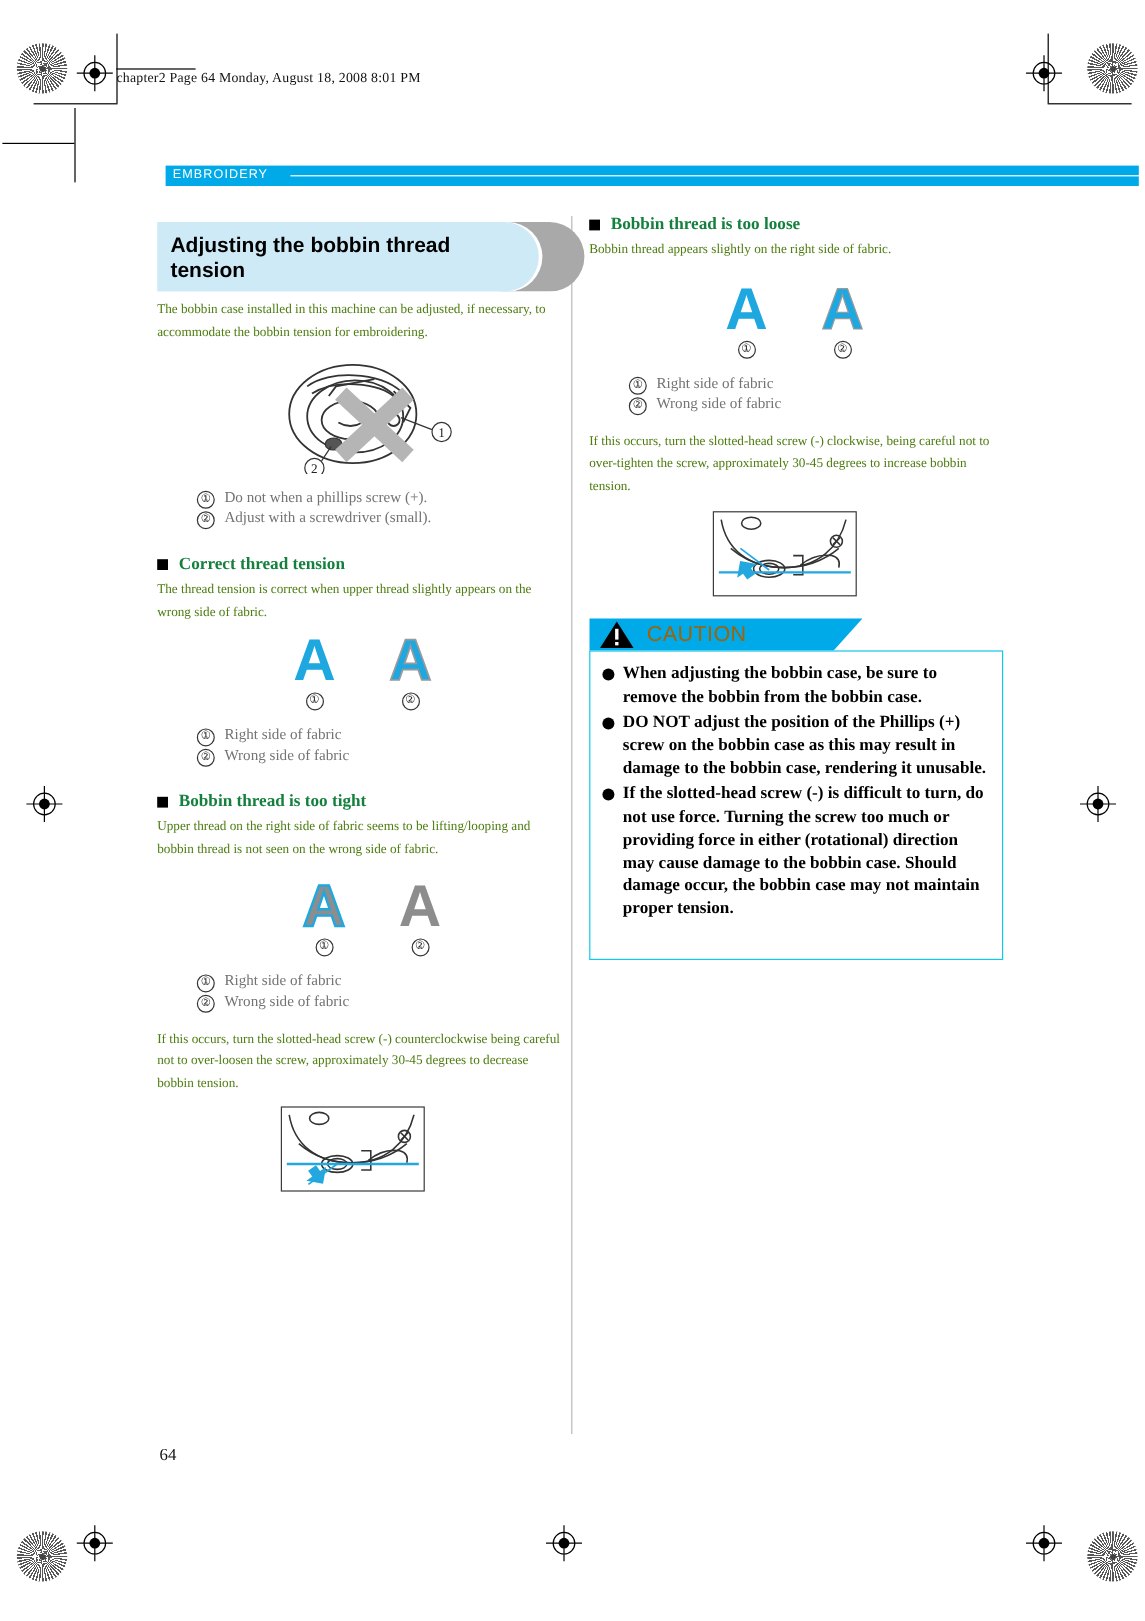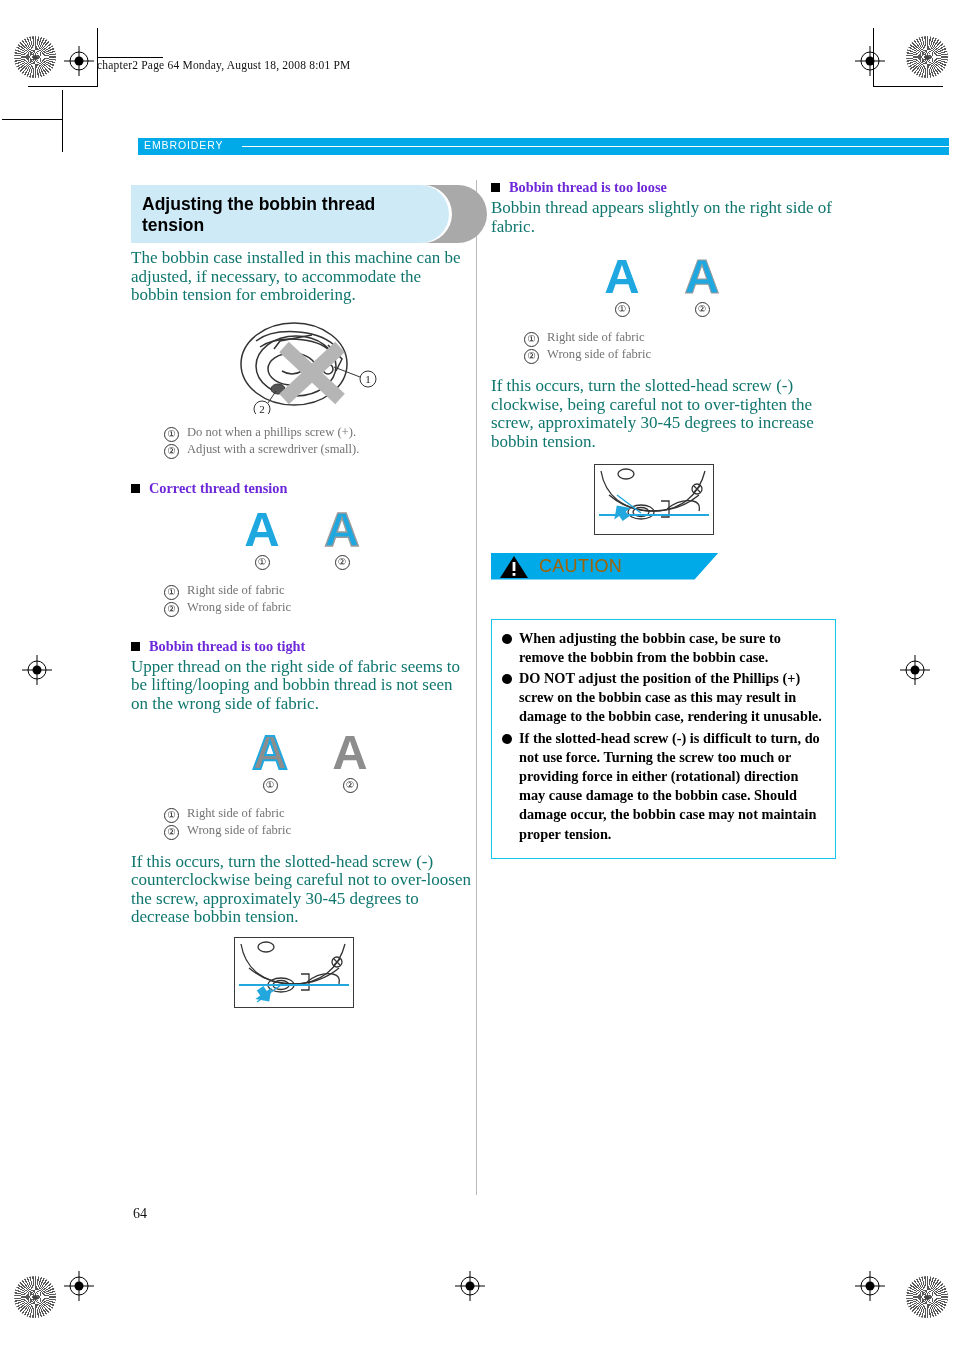--- a/index.html
+++ b/index.html
@@ -71,31 +71,31 @@
   .head-title{
     position:absolute;left:11px;top:9px;width:290px;
     font-family:"Liberation Sans", sans-serif;
     font-weight:bold;font-size:17.5px;line-height:21px;color:#000;
   }
 
   
   p.body{
     margin:0 0 0 0;
     font-family:"Liberation Serif", serif;
-    font-size:17px;line-height:18.6px;color:#0f766e;
+    font-size:11px;line-height:18.6px;color:#4d7c0f;
   }
   .gap{height:13px;}
   .gap-lg{height:20px;}
 
   
   .sqhead{display:flex;align-items:flex-start;margin-bottom:3px;}
   .sqhead .sq{width:9px;height:9px;background:#000;margin:5px 9px 0 0;flex:0 0 auto;}
   .sqhead .txt{
     font-family:"Liberation Serif", serif;
-    font-weight:bold;font-size:14.3px;line-height:18px;color:#6d28d9;
+    font-weight:bold;font-size:14.3px;line-height:18px;color:#15803d;
   }
   .indent{margin-left:19px;}
 
   
   .legend{margin:7px 0 0 33px;}
   .legend .row{display:flex;align-items:flex-start;line-height:15.5px;}
   .circnum{
     flex:0 0 auto;
     display:inline-block;width:13px;height:13px;line-height:12px;
     border:1px solid #333;border-radius:50%;
@@ -132,23 +132,22 @@
     clip-path:polygon(0 0, 66% 0, 59% 100%, 0 100%);
   }
   .caution-tri{position:absolute;left:8px;top:2px;}
   .caution-word{
     position:absolute;left:48px;top:3px;
     font-family:"Liberation Sans", sans-serif;
     font-size:18px;color:#a16207;letter-spacing:.3px;
   }
   .caution-body{
     border:1.5px solid #13c7e8;
-    padding:9px 10px 12px 10px;
+    padding:9px 10px 29px 10px;
     background:#ffffff;
-    margin-top:39px;
   }
   .cbullet{display:flex;align-items:flex-start;margin-bottom:2px;}
   .cbullet .dot{
     width:10px;height:10px;border-radius:50%;background:#000;
     margin:5px 7px 0 0;flex:0 0 auto;
   }
   .cbullet .ctxt{
     font-family:"Liberation Serif", serif;
     font-weight:bold;font-size:14.3px;line-height:19.2px;color:#000;
   }
@@ -296,20 +295,21 @@
         <span class="ltxt">Adjust with a screwdriver (small).</span>
       </div>
     </div>
 
     <div class="gap-lg"></div>
 
     <div class="sqhead">
       <span class="sq"></span>
       <span class="txt">Correct thread tension</span>
     </div>
+    <p class="body indent">The thread tension is correct when upper thread slightly appears on the wrong side of fabric.</p>
 
     <div class="asamples">
       <div class="asample" style="left:96px;top:0;">
         <div class="aglyph a-blue">A</div>
         <div class="acirc"><span class="circnum" style="margin-right:0;">①</span></div>
       </div>
       <div class="asample" style="left:176px;top:0;">
         <div class="aglyph a-blue-gray">A</div>
         <div class="acirc"><span class="circnum" style="margin-right:0;">②</span></div>
       </div>

